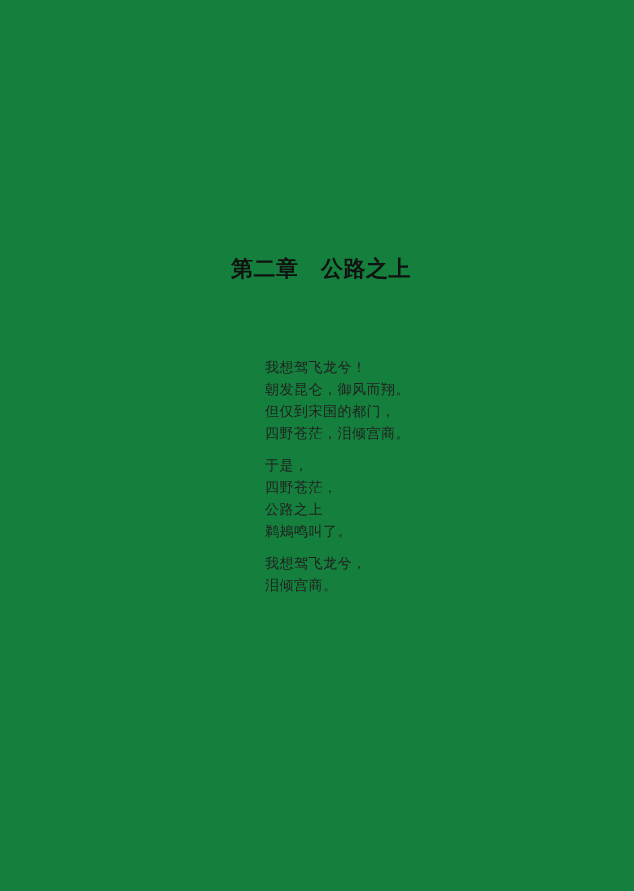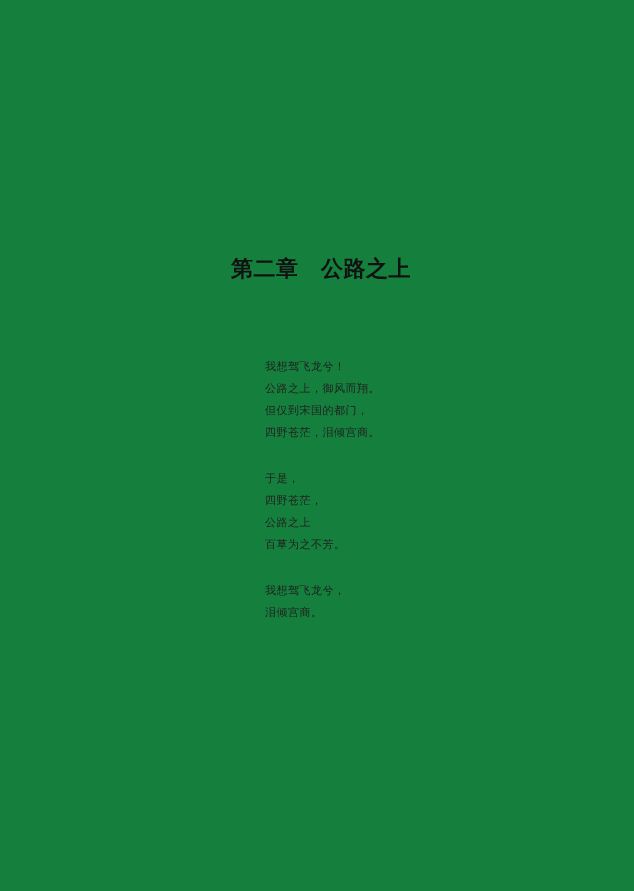--- a/index.html
+++ b/index.html
@@ -31,53 +31,53 @@
     font-size: 22px;
     line-height: 28px;
     letter-spacing: 0.5px;
     color: #111111;
   }
   .poem {
     position: absolute;
     left: 265px;
     top: 356px;
     font-family: "DejaVu Sans", "Liberation Sans", sans-serif;
-    font-size: 11px;
+    font-size: 14px;
     line-height: 22px;
     letter-spacing: 0.5px;
     color: #202020;
   }
   .stanza + .stanza {
-    margin-top: 24px;
+    margin-top: 10px;
   }
   .poem-line {
     white-space: pre;
   }
 </style>
 </head>
 <body>
 
 <div class="page">
 
   <h1 class="chapter-title">第二章　公路之上</h1>
 
   <div class="poem">
 
     <div class="stanza">
       <div class="poem-line">我想驾飞龙兮！</div>
-      <div class="poem-line">公路之上，御风而翔。</div>
+      <div class="poem-line">朝发昆仑，御风而翔。</div>
       <div class="poem-line">但仅到宋国的都门，</div>
       <div class="poem-line">四野苍茫，泪倾宫商。</div>
     </div>
 
     <div class="stanza">
       <div class="poem-line">于是，</div>
       <div class="poem-line">四野苍茫，</div>
       <div class="poem-line">公路之上</div>
-      <div class="poem-line">百草为之不芳。</div>
+      <div class="poem-line">鹈鴂鸣叫了。</div>
     </div>
 
     <div class="stanza">
       <div class="poem-line">我想驾飞龙兮，</div>
       <div class="poem-line">泪倾宫商。</div>
     </div>
 
   </div>
 
 </div>

